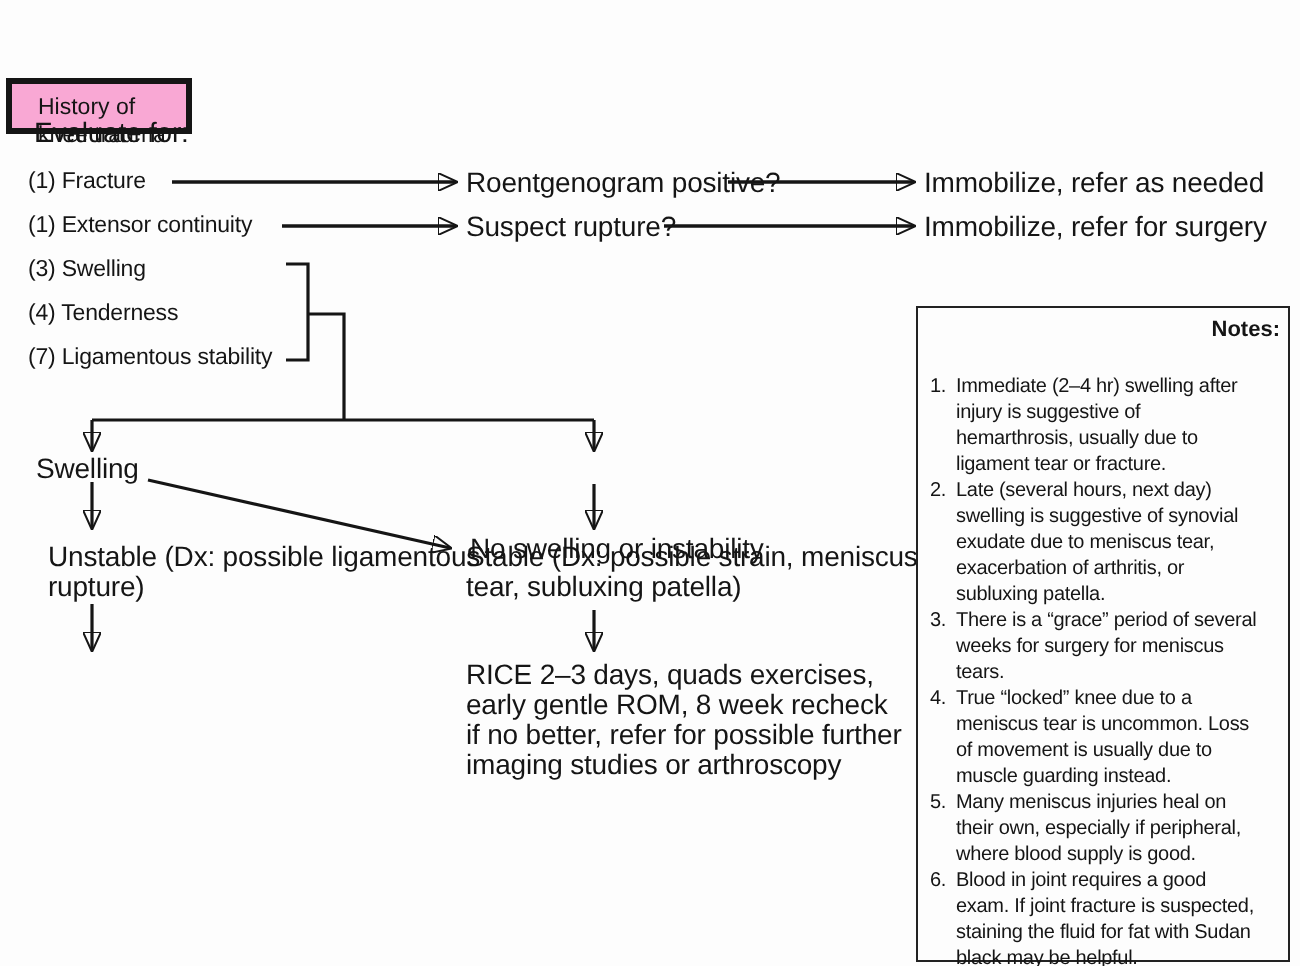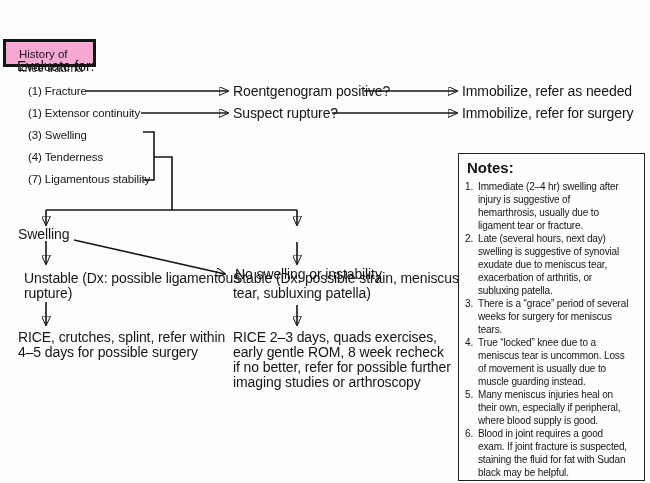--- a/index.html
+++ b/index.html
@@ -13,30 +13,30 @@
     letter-spacing:-0.1px; white-space:pre-line;
   }
   .history-box {
     position:absolute; left:3px; top:3px; width:93px; height:28px;
     border:3px solid #151515; box-sizing:border-box; background:#f9a8d4;margin-top:36px;
   }
   .history-box .txt-in {
     padding:6px 0 0 13px; font-size:11.5px; line-height:13.5px;
     white-space:pre-line;
   }
-  .eval-list { position:absolute; left:28px; top:80px; }
+  .eval-list { position:absolute; left:14px; top:80px; }
   .eval-item { height:22px; line-height:22px; font-size:11.5px; letter-spacing:-0.1px; }
   svg.connectors { position:absolute; left:0; top:0; }
   svg.connectors line, svg.connectors path { stroke:#151515; fill:none; }
   .notes-box {
     position:absolute; left:458px; top:153px; width:187px; height:328px;
     border:1.5px solid #222; box-sizing:border-box; background:#fdfdfd;
     padding:4px 4px 0 6px;
   }
-  .notes-title { font-weight:bold; font-size:15px; margin:1px 0 4px 2px; }
+  .notes-title { font-weight:bold; font-size:11px; margin:1px 0 16px 2px;text-align:right; }
   .notes-list { list-style:none; margin:0; padding:0; }
   .notes-list li { display:flex; font-size:10px; line-height:13px; letter-spacing:-0.15px; }
   .note-num { flex:none; width:13px; }
   .note-text { flex:1; white-space:pre-line; }
 </style>
 </head>
 <body>
 
 <div class="canvas">
 
@@ -83,22 +83,20 @@
   <div class="txt" style="left:462px; top:106px;">Immobilize, refer for surgery</div>
 
   <div class="txt" style="left:18px; top:227px;">Swelling</div>
   <div class="txt" style="left:235px; top:227px;margin-top:40px;">No swelling or instability</div>
 
   <div class="txt" style="left:24px; top:271px;">Unstable (Dx: possible ligamentous
 rupture)</div>
   <div class="txt" style="left:233px; top:271px;">Stable (Dx: possible strain, meniscus
 tear, subluxing patella)</div>
 
-  <div class="txt" style="left:18px; top:330px;">RICE, crutches, splint, refer within
-4–5 days for possible surgery</div>
   <div class="txt" style="left:233px; top:330px;">RICE 2–3 days, quads exercises,
 early gentle ROM, 8 week recheck
 if no better, refer for possible further
 imaging studies or arthroscopy</div>
 
   <div class="notes-box">
     <div class="notes-title">Notes:</div>
     <ol class="notes-list">
       <li>
         <span class="note-num">1.</span>

